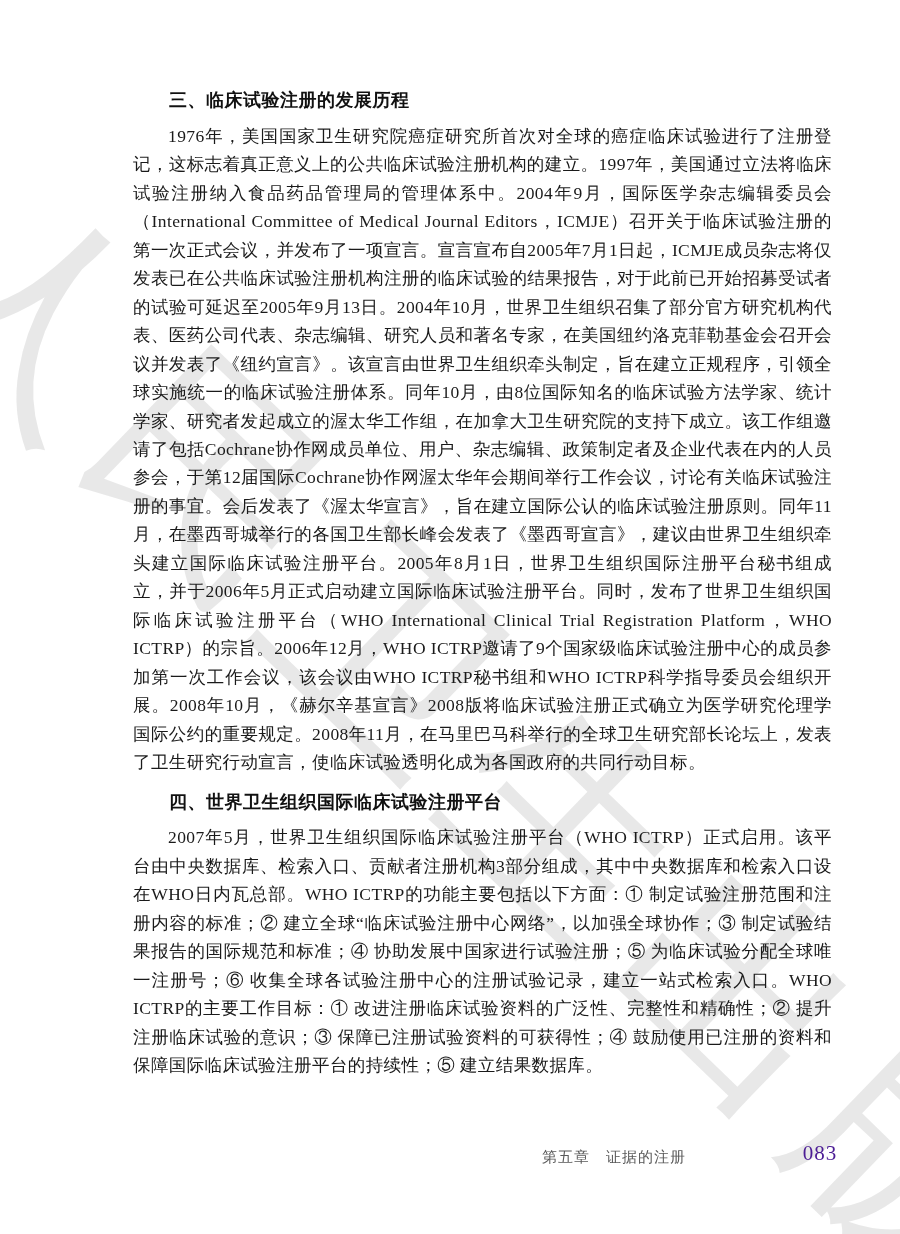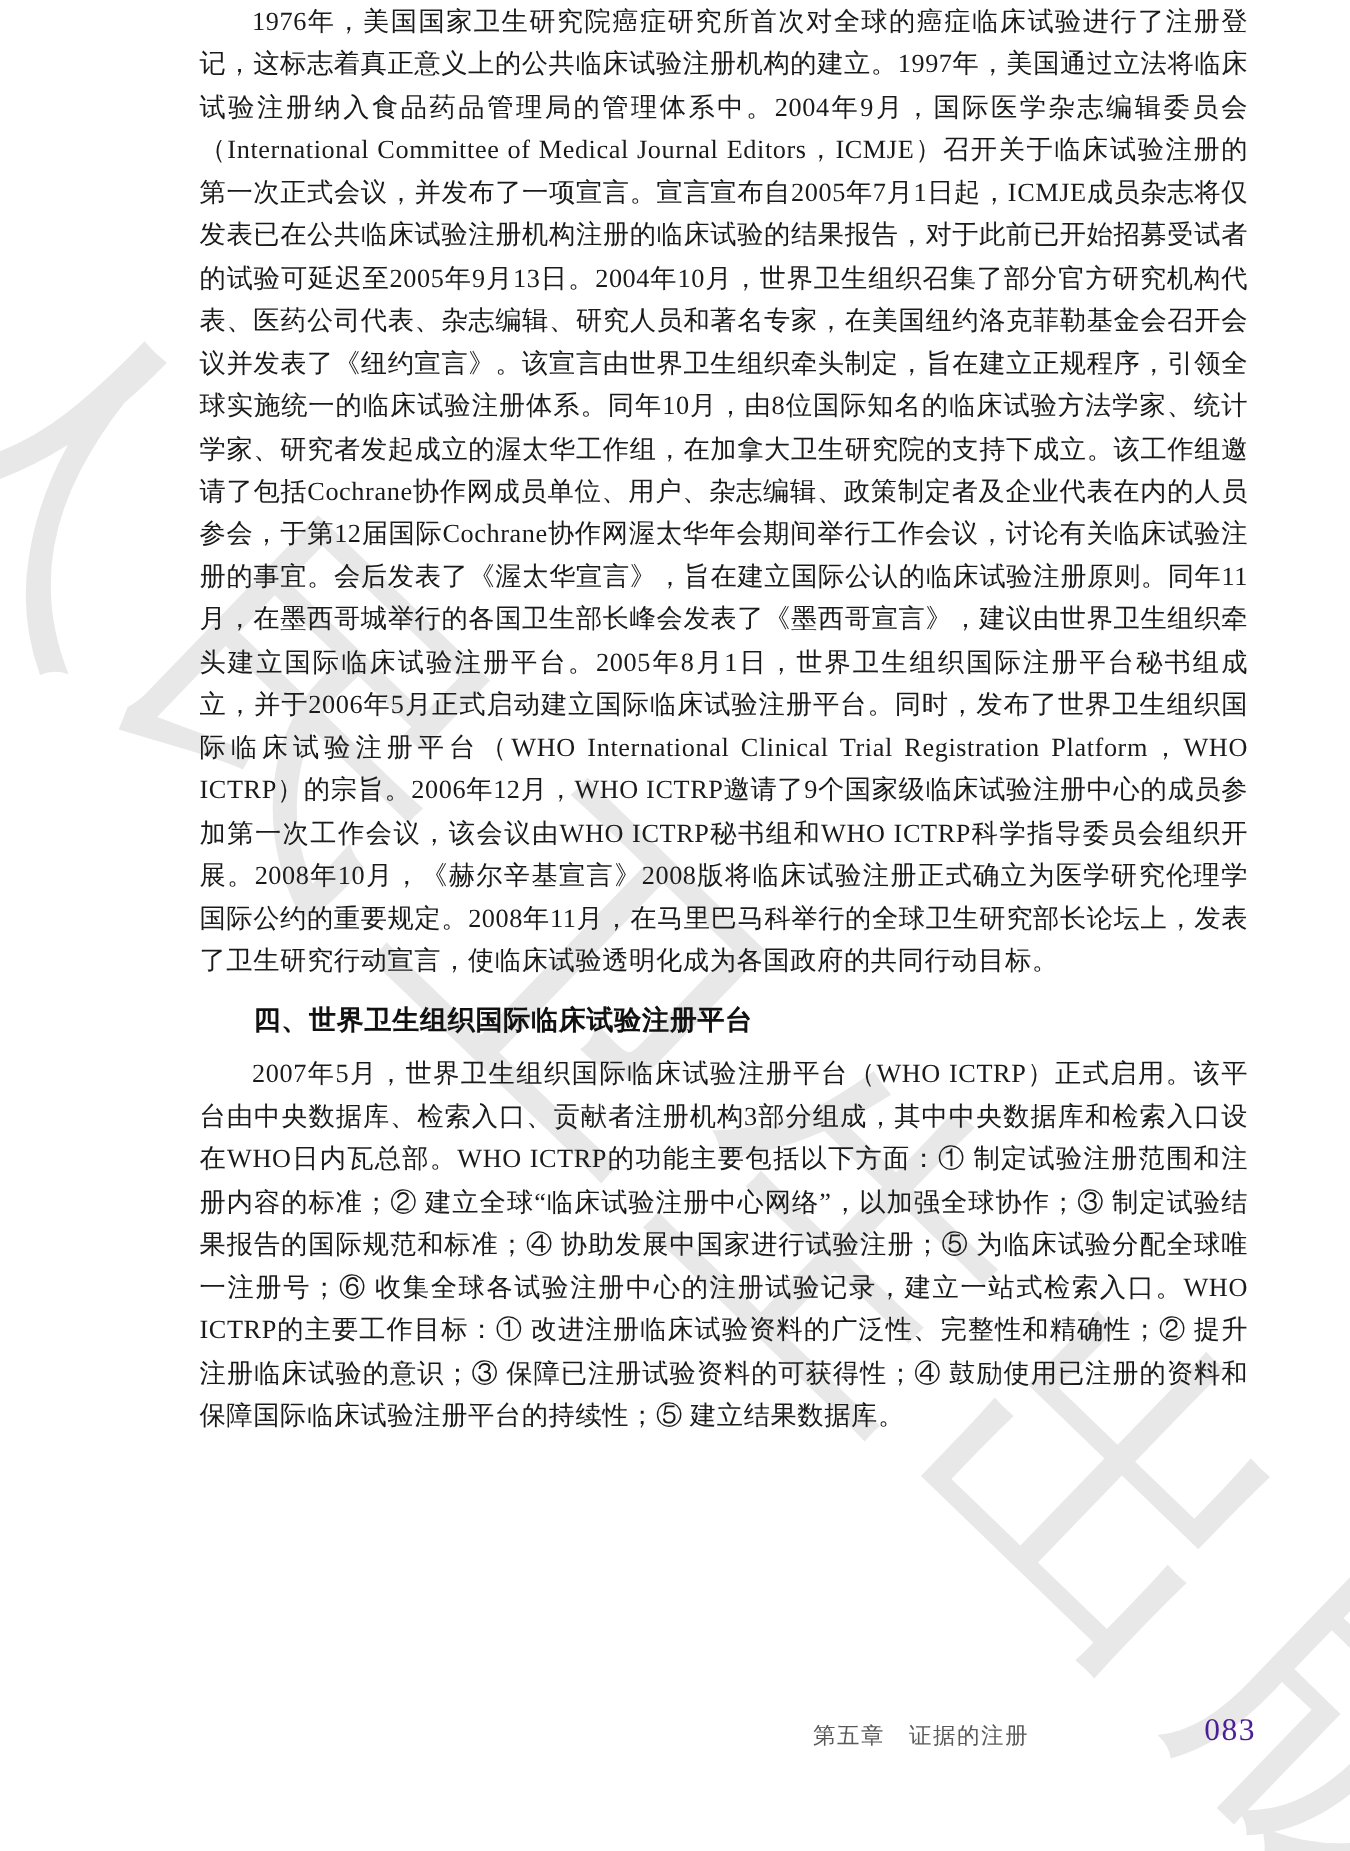--- a/index.html
+++ b/index.html
@@ -75,19 +75,20 @@
     letter-spacing:1px;
     z-index:1;
   }
 </style>
 </head>
 <body>
 
 <div class="watermark">人民卫生出版社</div>
 
 <div class="content">
+  <h2 class="sec-heading first">三、临床试验注册的发展历程</h2>
   <p class="para">1976年，美国国家卫生研究院癌症研究所首次对全球的癌症临床试验进行了注册登记，这标志着真正意义上的公共临床试验注册机构的建立。1997年，美国通过立法将临床试验注册纳入食品药品管理局的管理体系中。2004年9月，国际医学杂志编辑委员会（International Committee of Medical Journal Editors，ICMJE）召开关于临床试验注册的第一次正式会议，并发布了一项宣言。宣言宣布自2005年7月1日起，ICMJE成员杂志将仅发表已在公共临床试验注册机构注册的临床试验的结果报告，对于此前已开始招募受试者的试验可延迟至2005年9月13日。2004年10月，世界卫生组织召集了部分官方研究机构代表、医药公司代表、杂志编辑、研究人员和著名专家，在美国纽约洛克菲勒基金会召开会议并发表了《纽约宣言》。该宣言由世界卫生组织牵头制定，旨在建立正规程序，引领全球实施统一的临床试验注册体系。同年10月，由8位国际知名的临床试验方法学家、统计学家、研究者发起成立的渥太华工作组，在加拿大卫生研究院的支持下成立。该工作组邀请了包括Cochrane协作网成员单位、用户、杂志编辑、政策制定者及企业代表在内的人员参会，于第12届国际Cochrane协作网渥太华年会期间举行工作会议，讨论有关临床试验注册的事宜。会后发表了《渥太华宣言》，旨在建立国际公认的临床试验注册原则。同年11月，在墨西哥城举行的各国卫生部长峰会发表了《墨西哥宣言》，建议由世界卫生组织牵头建立国际临床试验注册平台。2005年8月1日，世界卫生组织国际注册平台秘书组成立，并于2006年5月正式启动建立国际临床试验注册平台。同时，发布了世界卫生组织国际临床试验注册平台（WHO International Clinical Trial Registration Platform，WHO ICTRP）的宗旨。2006年12月，WHO ICTRP邀请了9个国家级临床试验注册中心的成员参加第一次工作会议，该会议由WHO ICTRP秘书组和WHO ICTRP科学指导委员会组织开展。2008年10月，《赫尔辛基宣言》2008版将临床试验注册正式确立为医学研究伦理学国际公约的重要规定。2008年11月，在马里巴马科举行的全球卫生研究部长论坛上，发表了卫生研究行动宣言，使临床试验透明化成为各国政府的共同行动目标。</p>
   <h2 class="sec-heading second">四、世界卫生组织国际临床试验注册平台</h2>
   <p class="para">2007年5月，世界卫生组织国际临床试验注册平台（WHO ICTRP）正式启用。该平台由中央数据库、检索入口、贡献者注册机构3部分组成，其中中央数据库和检索入口设在WHO日内瓦总部。WHO ICTRP的功能主要包括以下方面：① 制定试验注册范围和注册内容的标准；② 建立全球“临床试验注册中心网络”，以加强全球协作；③ 制定试验结果报告的国际规范和标准；④ 协助发展中国家进行试验注册；⑤ 为临床试验分配全球唯一注册号；⑥ 收集全球各试验注册中心的注册试验记录，建立一站式检索入口。WHO ICTRP的主要工作目标：① 改进注册临床试验资料的广泛性、完整性和精确性；② 提升注册临床试验的意识；③ 保障已注册试验资料的可获得性；④ 鼓励使用已注册的资料和保障国际临床试验注册平台的持续性；⑤ 建立结果数据库。</p>
 </div>
 
 <div class="footer-chapter">第五章　证据的注册</div>
 <div class="page-number">083</div>
 
 </body></html>

